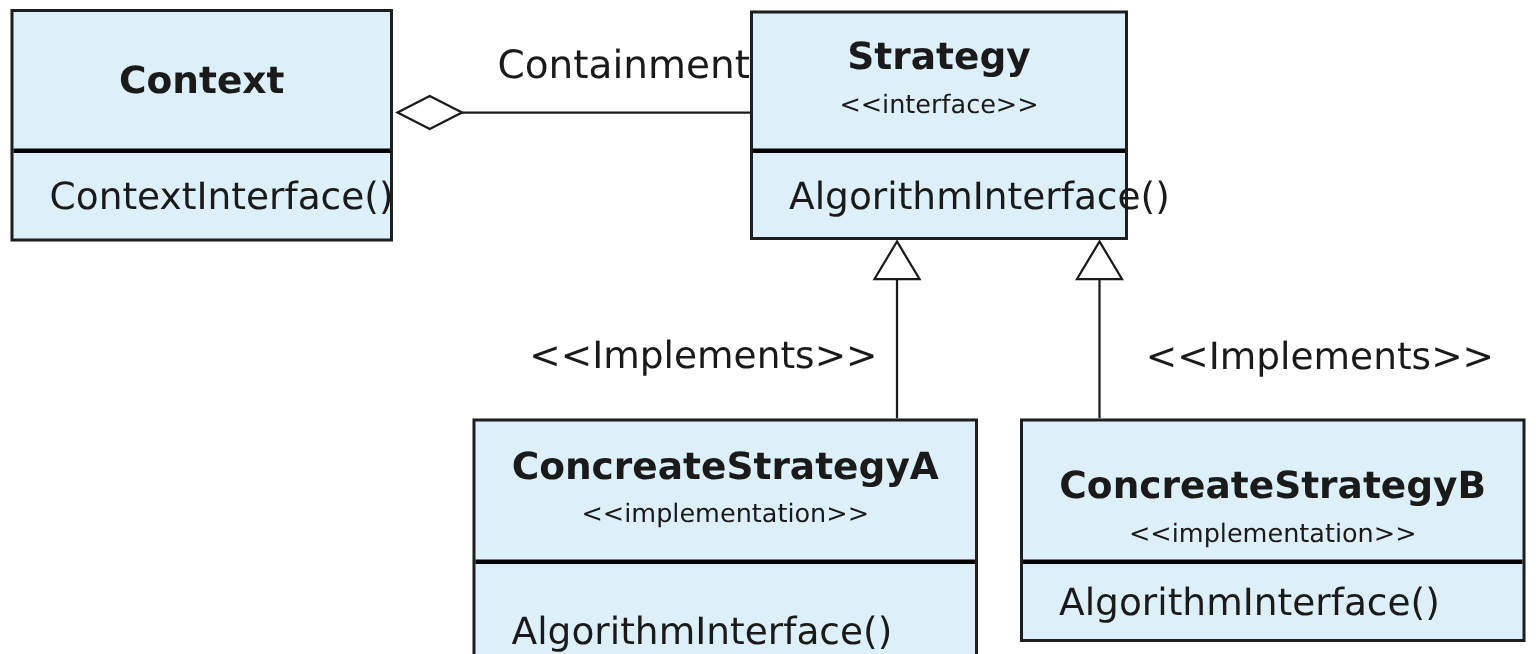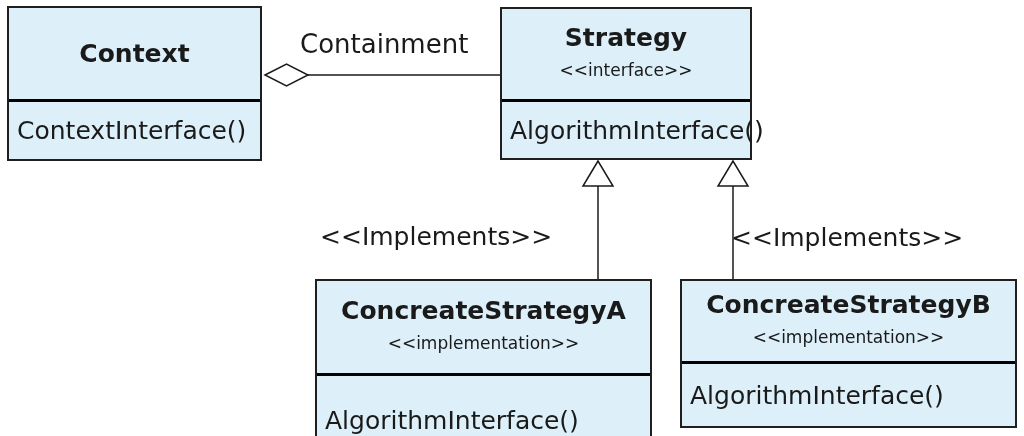--- a/index.html
+++ b/index.html
@@ -40,39 +40,39 @@
   }
   .uml-stereotype {
     font-size: 17px;
   }
   .uml-methods {
     box-sizing: border-box;
     flex: 1;
     border-top: 3px solid #000000;
     display: flex;
     align-items: center;
-    padding-left: 8px;
+    padding-left: 24px;
     font-size: 25px;
     text-align: right;
   }
   
   #class-context   { left: 7px;   top: 6px;   width: 255px; height: 155px; }
   #class-context .uml-title   { height: 91px; }
   #class-strategy  { left: 500px; top: 7px;   width: 252px; height: 153px; }
   #class-strategy .uml-title  { height: 90px; }
   #class-concrete-a { left: 315px; top: 279px; width: 337px; height: 188px; }
   #class-concrete-a .uml-title { height: 92px; }
   #class-concrete-b { left: 680px; top: 279px; width: 337px; height: 149px; }
-  #class-concrete-b .uml-title { height: 80px; }
+  #class-concrete-b .uml-title { height: 92px; justify-content: flex-end; }
 
   .edge-label {
     position: absolute;
     font-size: 26px;
     line-height: 30px;
-    text-align: left;
+    text-align: right;
     white-space: nowrap;
   }
   #label-containment  { left: 300px; top: 29px;  width: 200px; }
   #label-implements-a { left: 320px; top: 222px; width: 265px; font-size: 25px; }
   #label-implements-b { left: 731px; top: 223px; width: 265px; font-size: 25px; }
 </style>
 </head>
 <body>
 
 <div id="canvas">

